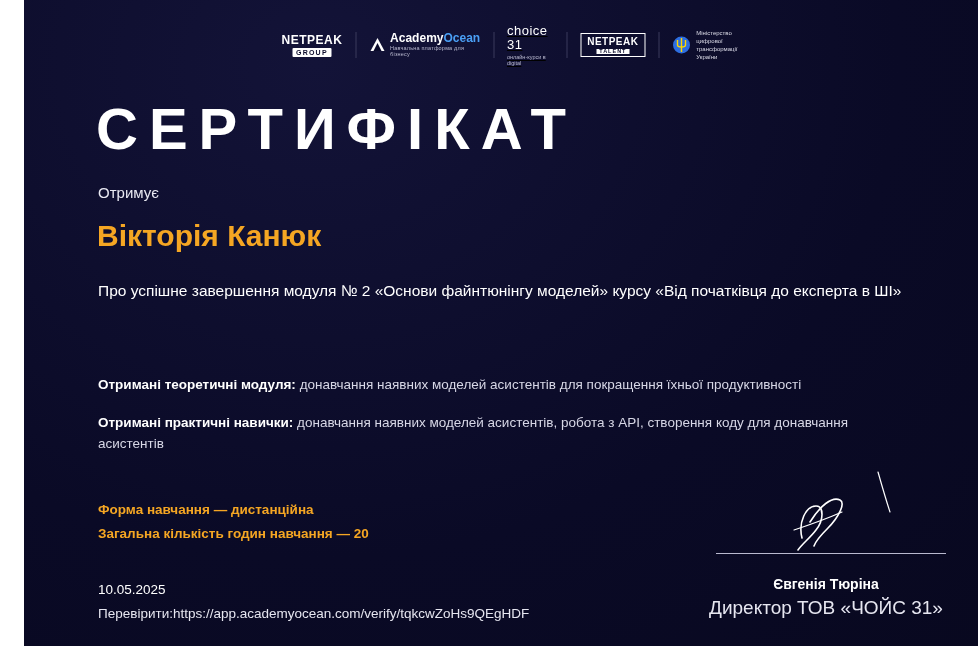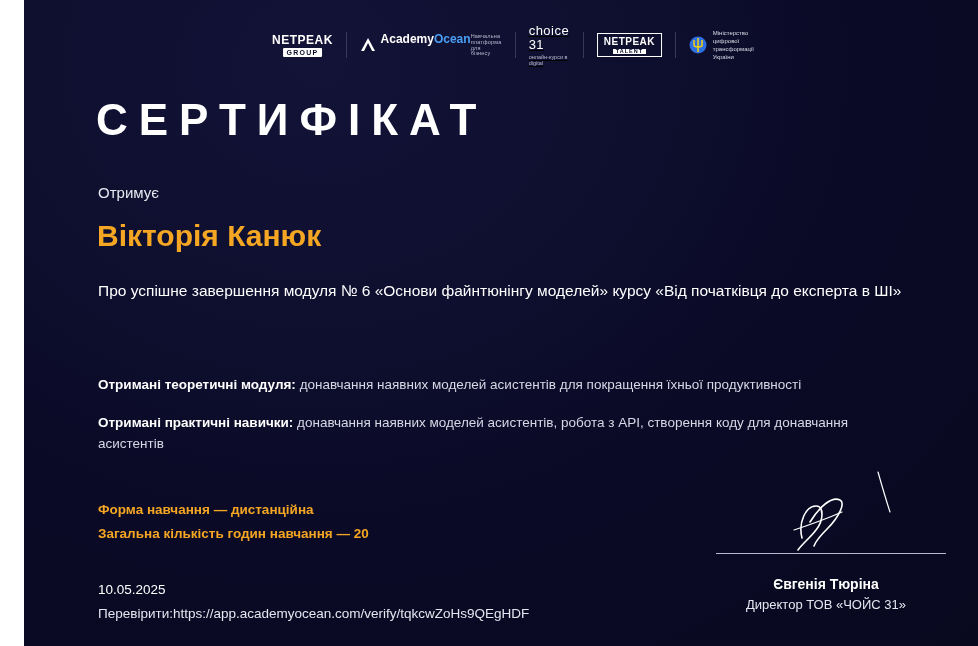--- a/index.html
+++ b/index.html
@@ -86,21 +86,21 @@
     align-items: center;
     gap: 5px;
   }
   .ao-mark {
     width: 16px;
     height: 16px;
     position: relative;
   }
   .ao-text {
     display: flex;
-    flex-direction: row;
+    flex-direction: column;
     line-height: 1.05;
   }
   .ao-text .ao-title {
     color: #ffffff;
     font-size: 12px;
     font-weight: bold;
   }
   .ao-text .ao-title .ocean {
     color: #4a9ff5;
   }
@@ -166,21 +166,21 @@
     font-size: 6px;
     line-height: 1.35;
   }
 
   
   .title {
     position: absolute;
     top: 95px;
     left: 72px;
     color: #ffffff;
-    font-size: 44px;
+    font-size: 58px;
     font-weight: bold;
     letter-spacing: 11px;
   }
 
   
   .receives-label {
     position: absolute;
     top: 184px;
     left: 74px;
     color: #e9e9f2;
@@ -273,21 +273,21 @@
   }
   .signer-name {
     margin-top: 16px;
     color: #ffffff;
     font-size: 14px;
     font-weight: bold;
   }
   .signer-title {
     margin-top: 5px;
     color: #e6e6f0;
-    font-size: 13px;
+    font-size: 19px;
   }
 </style>
 </head>
 <body>
 
 <div class="certificate">
   <div class="inner">
 
     <div class="logo-bar">
 
@@ -353,21 +353,21 @@
         </div>
       </div>
 
     </div>
 
     <div class="title">СЕРТИФІКАТ</div>
 
     <div class="receives-label">Отримує</div>
     <div class="recipient-name">Вікторія Канюк</div>
 
-    <div class="description">Про успішне завершення модуля № 6 «Основи файнтюнінгу моделей» курсу «Від початківця до експерта в ШІ»</div>
+    <div class="description">Про успішне завершення модуля № 2 «Основи файнтюнінгу моделей» курсу «Від початківця до експерта в ШІ»</div>
 
     <div class="details">
       <div class="block">
         <b>Отримані теоретичні модуля:</b><span> донавчання наявних моделей асистентів для покращення їхньої продуктивності</span>
       </div>
       <div class="block">
         <b>Отримані практичні навички:</b><span> донавчання наявних моделей асистентів, робота з API, створення коду для донавчання асистентів</span>
       </div>
     </div>
 

